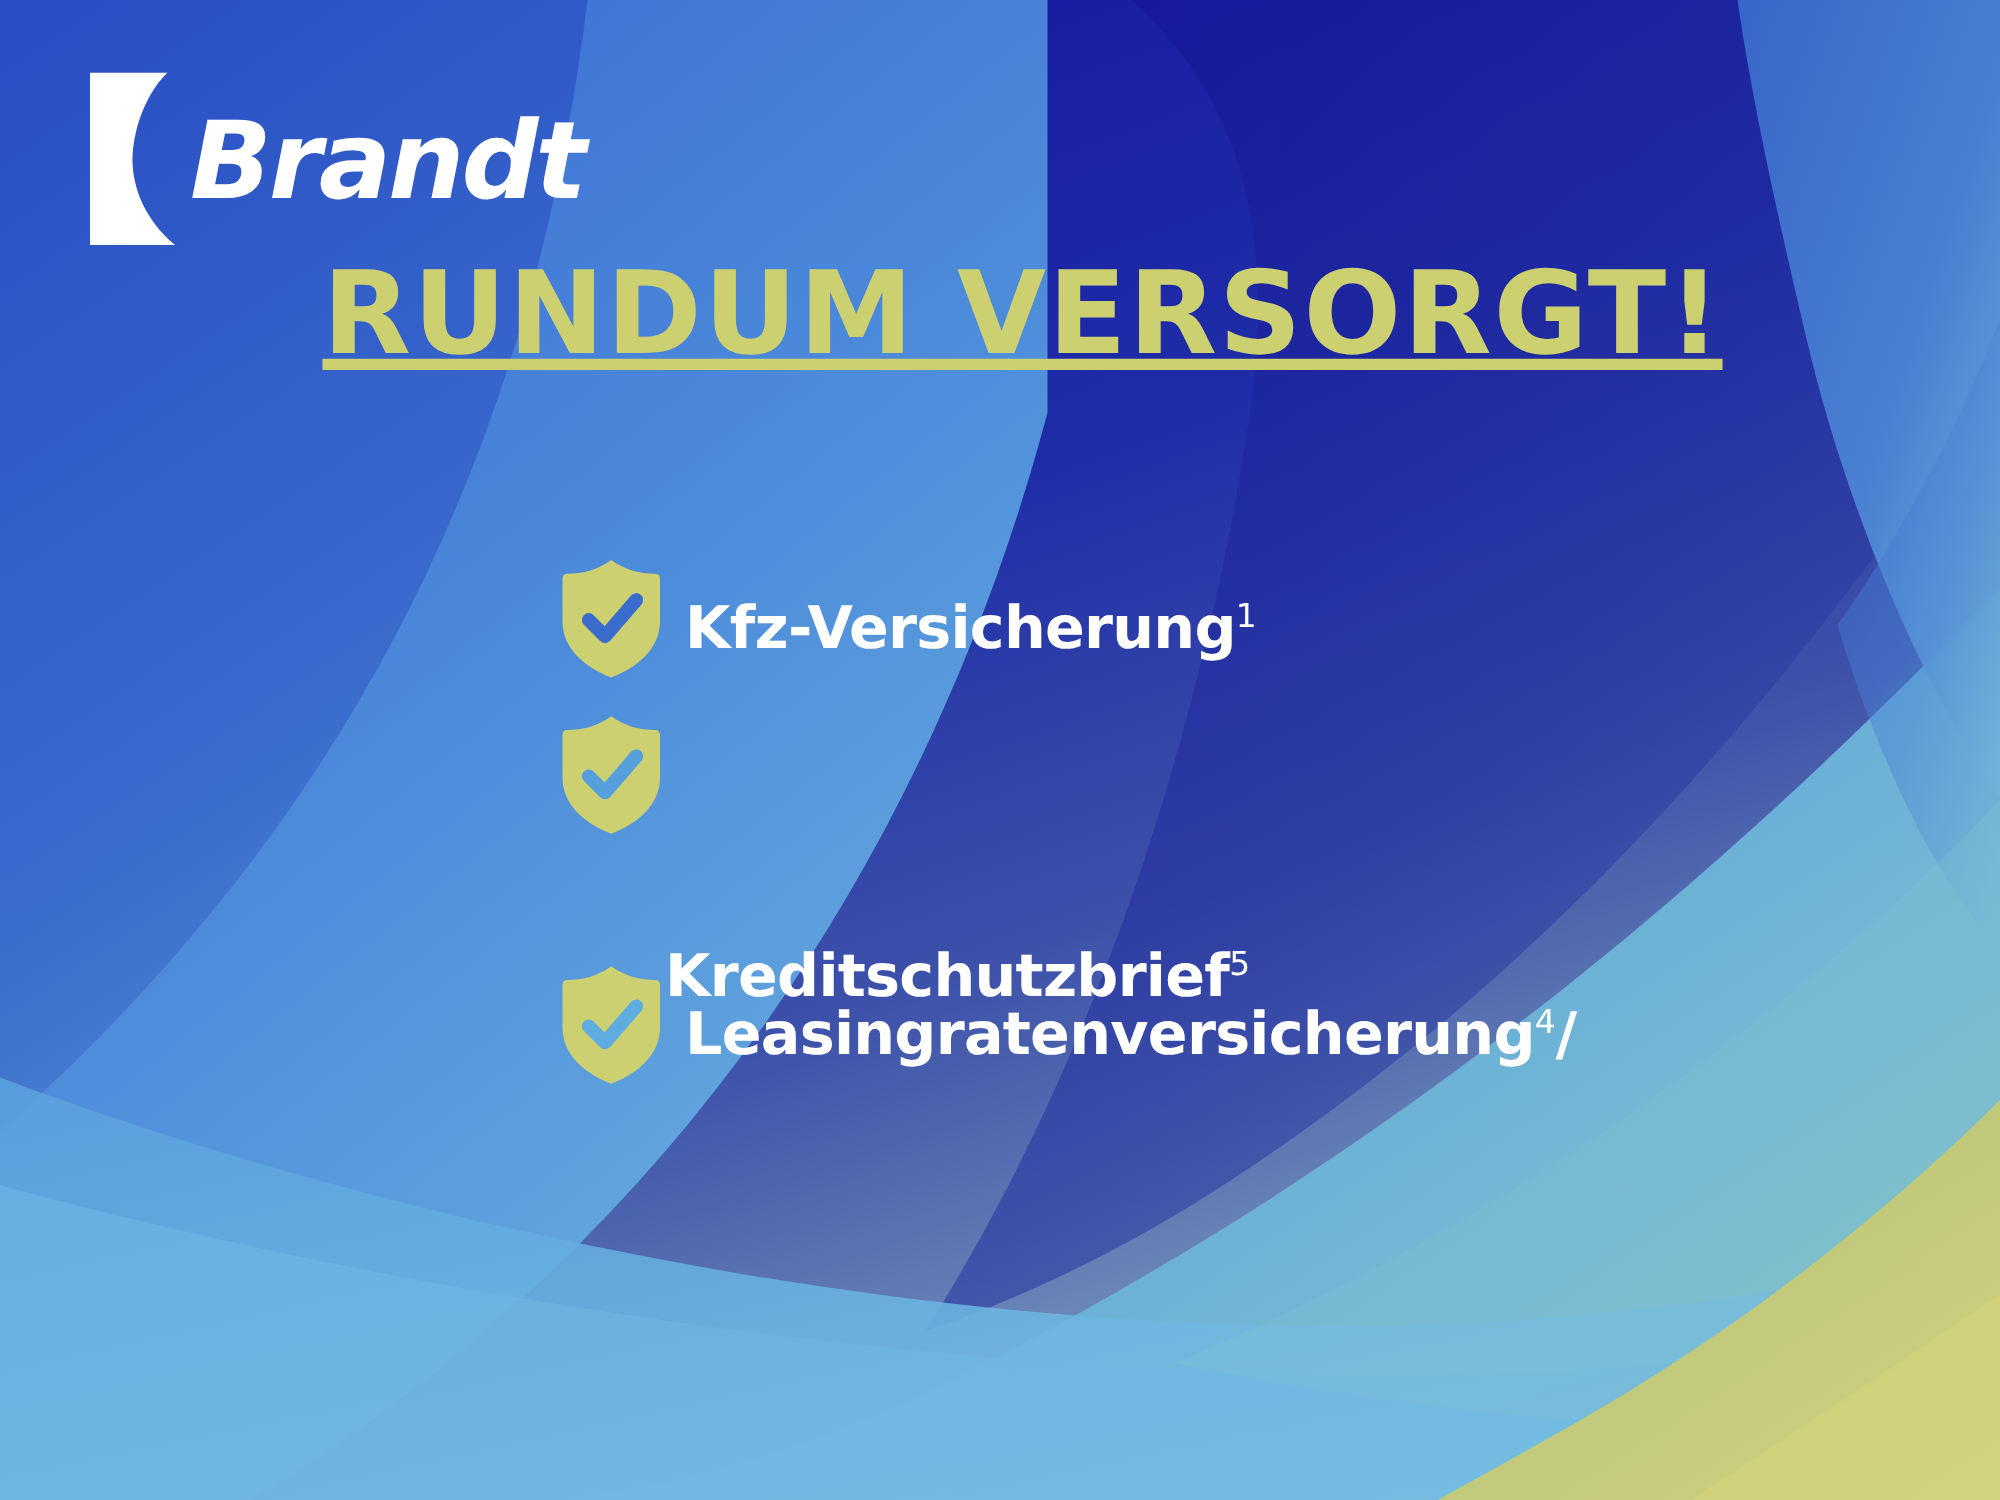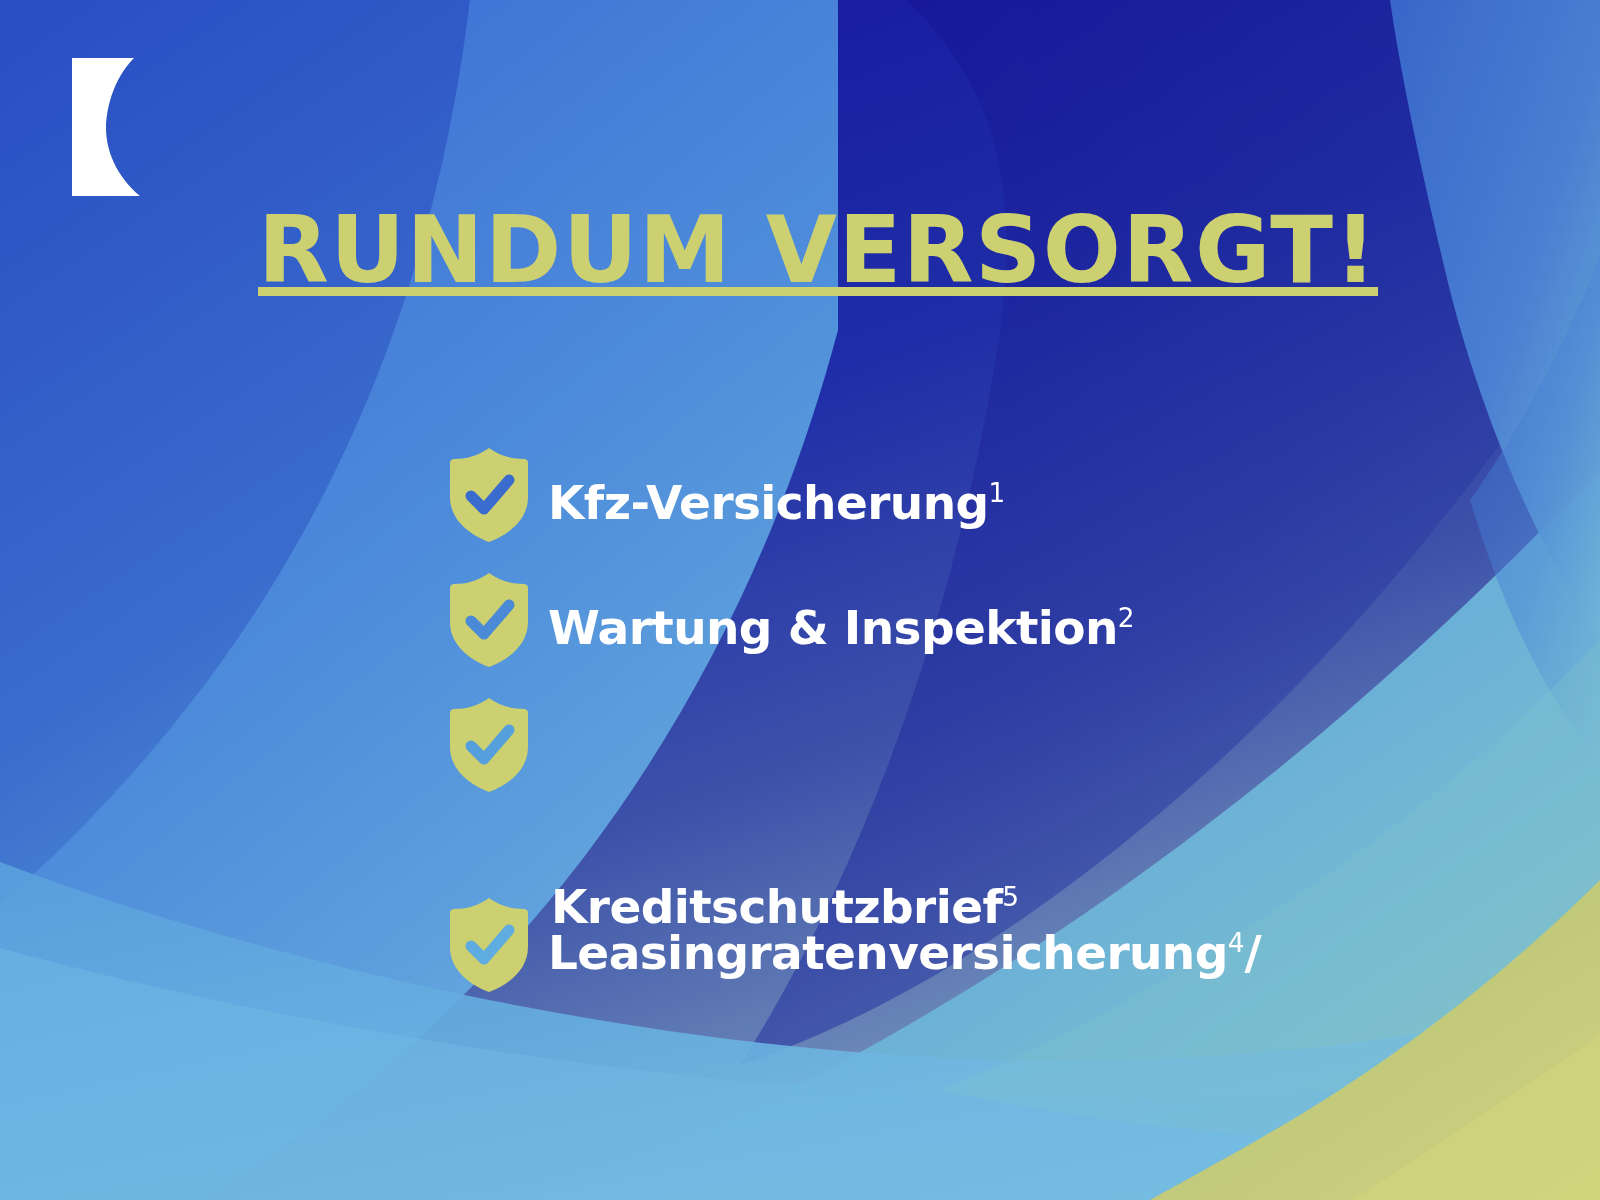--- a/index.html
+++ b/index.html
@@ -108,21 +108,21 @@
   }
   
   .feature-row.wrap {
     height: 200px;
   }
   .feature-row.wrap .feature-text {
     white-space: normal;
   }
   .feature-line2 {
     position: absolute;
-    left: 103px;
+    left: 84px;
     top: 86px;
     color: #ffffff;
     font-family: "DejaVu Sans", "Liberation Sans", sans-serif;
     font-size: 47px;
     font-weight: 700;
     letter-spacing: -0.6px;
     white-space: nowrap;
   }
   .feature-line2 sup {
     font-size: 0.56em;
@@ -222,49 +222,39 @@
     <path d="M1600,880 C1520,960 1415,1045 1300,1115
              C1245,1148 1195,1175 1150,1200
              L1600,1200 Z" fill="url(#gYellow)" opacity="0.95"></path>
     <path d="M1600,1035 C1520,1090 1430,1150 1352,1200 L1600,1200 Z" fill="#d5d47c" opacity="0.55"></path>
   </svg>
 
   <div class="logo-block">
     <svg class="logo-mark" viewBox="0 0 76 138">
       <path d="M0,0 H62 C40,22 34,54 34,70 C34,92 44,118 68,138 H0 Z" fill="#ffffff"></path>
     </svg>
+    <span class="logo-word">Brandt</span>
   </div>
 
   <div class="headline">RUNDUM VERSORGT!</div>
 
   <div class="features">
 
     <div class="feature-row">
       <svg class="shield" viewBox="0 0 82 96">
         <path d="M41,1 C52,9 64,12 76,12 C78,12 80,13 80,16
                  L80,50 C80,72 62,87 41,95 C20,87 2,72 2,50
                  L2,16 C2,13 4,12 6,12 C18,12 30,9 41,1 Z" fill="#ccd071"></path>
         <path d="M23,49 L36,62 L61,33" fill="none" stroke="#3a6ccd" stroke-width="11" stroke-linecap="round" stroke-linejoin="round"></path>
       </svg>
       <div class="feature-text">
         <span>Kfz-Versicherung</span><sup>1</sup>
       </div>
     </div>
 
-    <div class="feature-row">
-      <svg class="shield" viewBox="0 0 82 96">
-        <path d="M41,1 C52,9 64,12 76,12 C78,12 80,13 80,16
-                 L80,50 C80,72 62,87 41,95 C20,87 2,72 2,50
-                 L2,16 C2,13 4,12 6,12 C18,12 30,9 41,1 Z" fill="#ccd071"></path>
-        <path d="M23,49 L36,62 L61,33" fill="none" stroke="#4a8ad6" stroke-width="11" stroke-linecap="round" stroke-linejoin="round"></path>
-      </svg>
-      <div class="feature-text">
-        <span>Wartung &amp; Inspektion</span><sup>2</sup>
-      </div>
-    </div>
 
     <div class="feature-row">
       <svg class="shield" viewBox="0 0 82 96">
         <path d="M41,1 C52,9 64,12 76,12 C78,12 80,13 80,16
                  L80,50 C80,72 62,87 41,95 C20,87 2,72 2,50
                  L2,16 C2,13 4,12 6,12 C18,12 30,9 41,1 Z" fill="#ccd071"></path>
         <path d="M23,49 L36,62 L61,33" fill="none" stroke="#55a0dc" stroke-width="11" stroke-linecap="round" stroke-linejoin="round"></path>
       </svg>
     </div>
 

